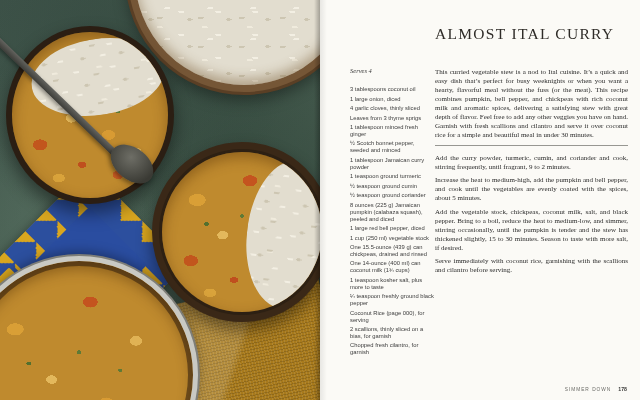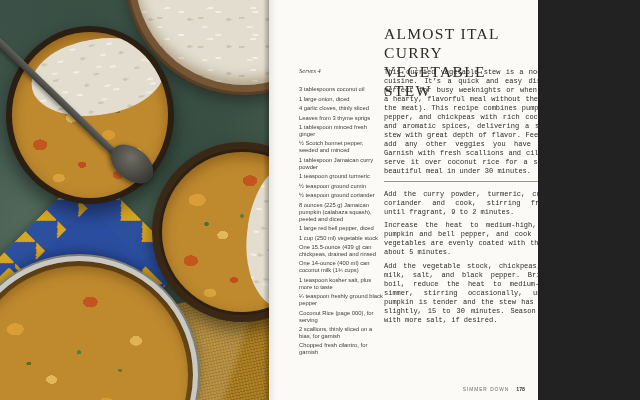--- a/index.html
+++ b/index.html
@@ -1,16 +1,16 @@
 <!DOCTYPE html>
 <html><head>
 <meta charset="utf-8">
 <style>
   html,body{margin:0;padding:0;background:#222;}
-  .spread{position:relative;width:538px;height:400px;display:flex;overflow:hidden;
+  .spread{position:relative;width:640px;height:400px;display:flex;overflow:hidden;
           font-family:"Liberation Serif",serif;}
 
   
   .photo-page{position:relative;width:320px;height:400px;overflow:hidden;
     background:
       radial-gradient(circle at 15% 55%, rgba(115,145,125,.28), transparent 45%),
       radial-gradient(circle at 78% 42%, rgba(25,45,35,.35), transparent 52%),
       radial-gradient(circle at 60% 88%, rgba(95,125,108,.22), transparent 40%),
       radial-gradient(circle at 35% 10%, rgba(30,50,42,.25), transparent 45%),
       linear-gradient(135deg,#3f544a,#485e51 60%,#3b4f45);}
@@ -88,21 +88,21 @@
       background:linear-gradient(to right, rgba(0,0,0,.08), transparent);}
   .recipe-title{position:absolute;left:115px;top:24px;margin:0;
       font:500 15.5px/19px "Liberation Serif",serif;letter-spacing:1.3px;color:#2e2b27;}
   .serves{position:absolute;left:30px;top:67px;font:italic 6.5px/8px "Liberation Serif",serif;
       color:#3a3a3a;}
   .ingredients{position:absolute;left:30px;top:86px;width:84px;margin:0;padding:0;
       list-style:none;font:5.8px/6.9px "Liberation Sans",sans-serif;color:#3c3c3c;}
   .ingredients li{margin:0 0 2.6px;}
   .body-col{position:absolute;left:115px;top:68px;width:193px;
       font:7px/9px "Liberation Serif",serif;text-align:justify;}
-  .body-col p{margin:0 0 4.5px;font-family:Liberation Mono, monospace;}
+  .body-col p{margin:0 0 4.5px;}
   .divider{border:none;border-top:0.7px solid #979792;margin:3px 0 8px;}
   .page-footer{position:absolute;right:13px;bottom:8px;display:flex;align-items:baseline;gap:7px;}
   .chapter-label{font:4.8px "Liberation Sans",sans-serif;letter-spacing:1px;color:#6a6a66;}
   .page-number{font:bold 5.2px "Liberation Sans",sans-serif;color:#3a3a38;}
 </style>
 </head>
 <body>
 
 <div class="spread">
 
@@ -126,21 +126,21 @@
     <div class="bowl bowl-mid">
       <div class="fill curry">
         <div class="rice-right rice"></div>
       </div>
     </div>
 
     <div class="pot curry"></div>
   </div>
 
   <div class="recipe-page">
-    <h1 class="recipe-title"><span>ALMOST ITAL CURRY</span><br><span>VEGETABLE STEW</span></h1>
+    <h1 class="recipe-title"><span>ALMOST ITAL CURRY</span><br></h1>
 
     <div class="serves">Serves 4</div>
 
     <ul class="ingredients">
         <li>3 tablespoons coconut oil</li>
         <li>1 large onion, diced</li>
         <li>4 garlic cloves, thinly sliced</li>
         <li>Leaves from 3 thyme sprigs</li>
         <li>1 tablespoon minced fresh ginger</li>
         <li>½ Scotch bonnet pepper, seeded and minced</li>
@@ -160,20 +160,21 @@
         <li>Chopped fresh cilantro, for garnish</li>
       </ul>
 
     <div class="body-col">
       <p class="intro">This curried vegetable stew is a nod to Ital cuisine. It’s a quick and easy dish that’s perfect for busy weeknights or when you want a hearty, flavorful meal without the fuss (or the meat). This recipe combines pumpkin, bell pepper, and chickpeas with rich coconut milk and aromatic spices, delivering a satisfying stew with great depth of flavor. Feel free to add any other veggies you have on hand. Garnish with fresh scallions and cilantro and serve it over coconut rice for a simple and beautiful meal in under 30 minutes.</p>
       <hr class="divider">
       <div>
           <p class="step">Add the curry powder, turmeric, cumin, and coriander and cook, stirring frequently, until fragrant, 9 to 2 minutes.</p>
           <p class="step">Increase the heat to medium-high, add the pumpkin and bell pepper, and cook until the vegetables are evenly coated with the spices, about 5 minutes.</p>
           <p class="step">Add the vegetable stock, chickpeas, coconut milk, salt, and black pepper. Bring to a boil, reduce the heat to medium-low, and simmer, stirring occasionally, until the pumpkin is tender and the stew has thickened slightly, 15 to 30 minutes. Season to taste with more salt, if desired.</p>
+          <p class="step">Serve immediately with coconut rice, garnishing with the scallions and cilantro before serving.</p>
         </div>
     </div>
 
     <div class="page-footer">
       <span class="chapter-label">SIMMER DOWN</span>
       <span class="page-number">178</span>
     </div>
   </div>
 </div>
 

